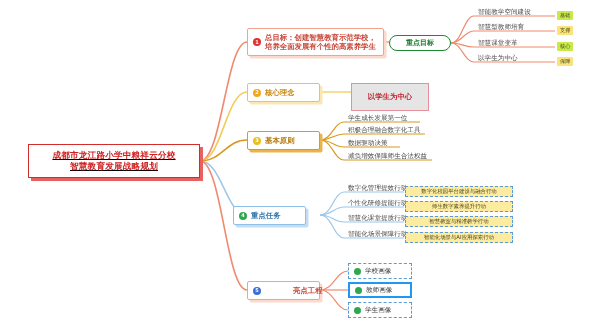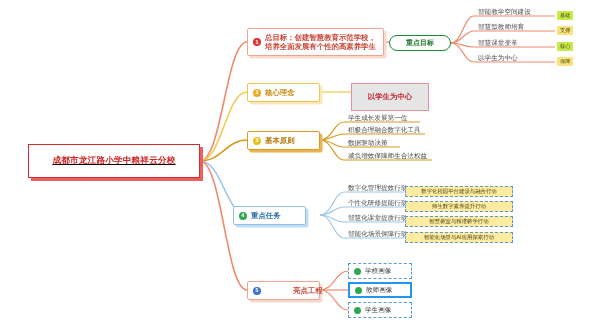--- a/index.html
+++ b/index.html
@@ -149,20 +149,21 @@
     <line x1="344" y1="222" x2="404" y2="222" stroke="#9cc6e8" stroke-width="1.2"></line>
     <line x1="344" y1="238" x2="404" y2="238" stroke="#9cc6e8" stroke-width="1.2"></line>
 
     <path d="M320,290 C334,290 336,271 348,271" stroke="#ef8a6e" stroke-width="1.2" fill="none"></path>
     <path d="M320,290 C334,290 336,290 348,290" stroke="#ef8a6e" stroke-width="1.2" fill="none"></path>
     <path d="M320,290 C334,290 336,310 348,310" stroke="#ef8a6e" stroke-width="1.2" fill="none"></path>
   </svg>
 
   <div class="node root">
     <div class="ln">成都市龙江路小学中粮祥云分校</div>
+    <div class="ln">智慧教育发展战略规划</div>
   </div>
 
   <div class="node b1" id="n-goal">
     <span class="badge" style="background:#e03030">1</span>
     <span class="txt">总目标：创建智慧教育示范学校，培养全面发展有个性的高素养学生</span>
   </div>
 
   <div class="node" id="n-keygoal">
     <span class="txt">重点目标</span>
   </div>

